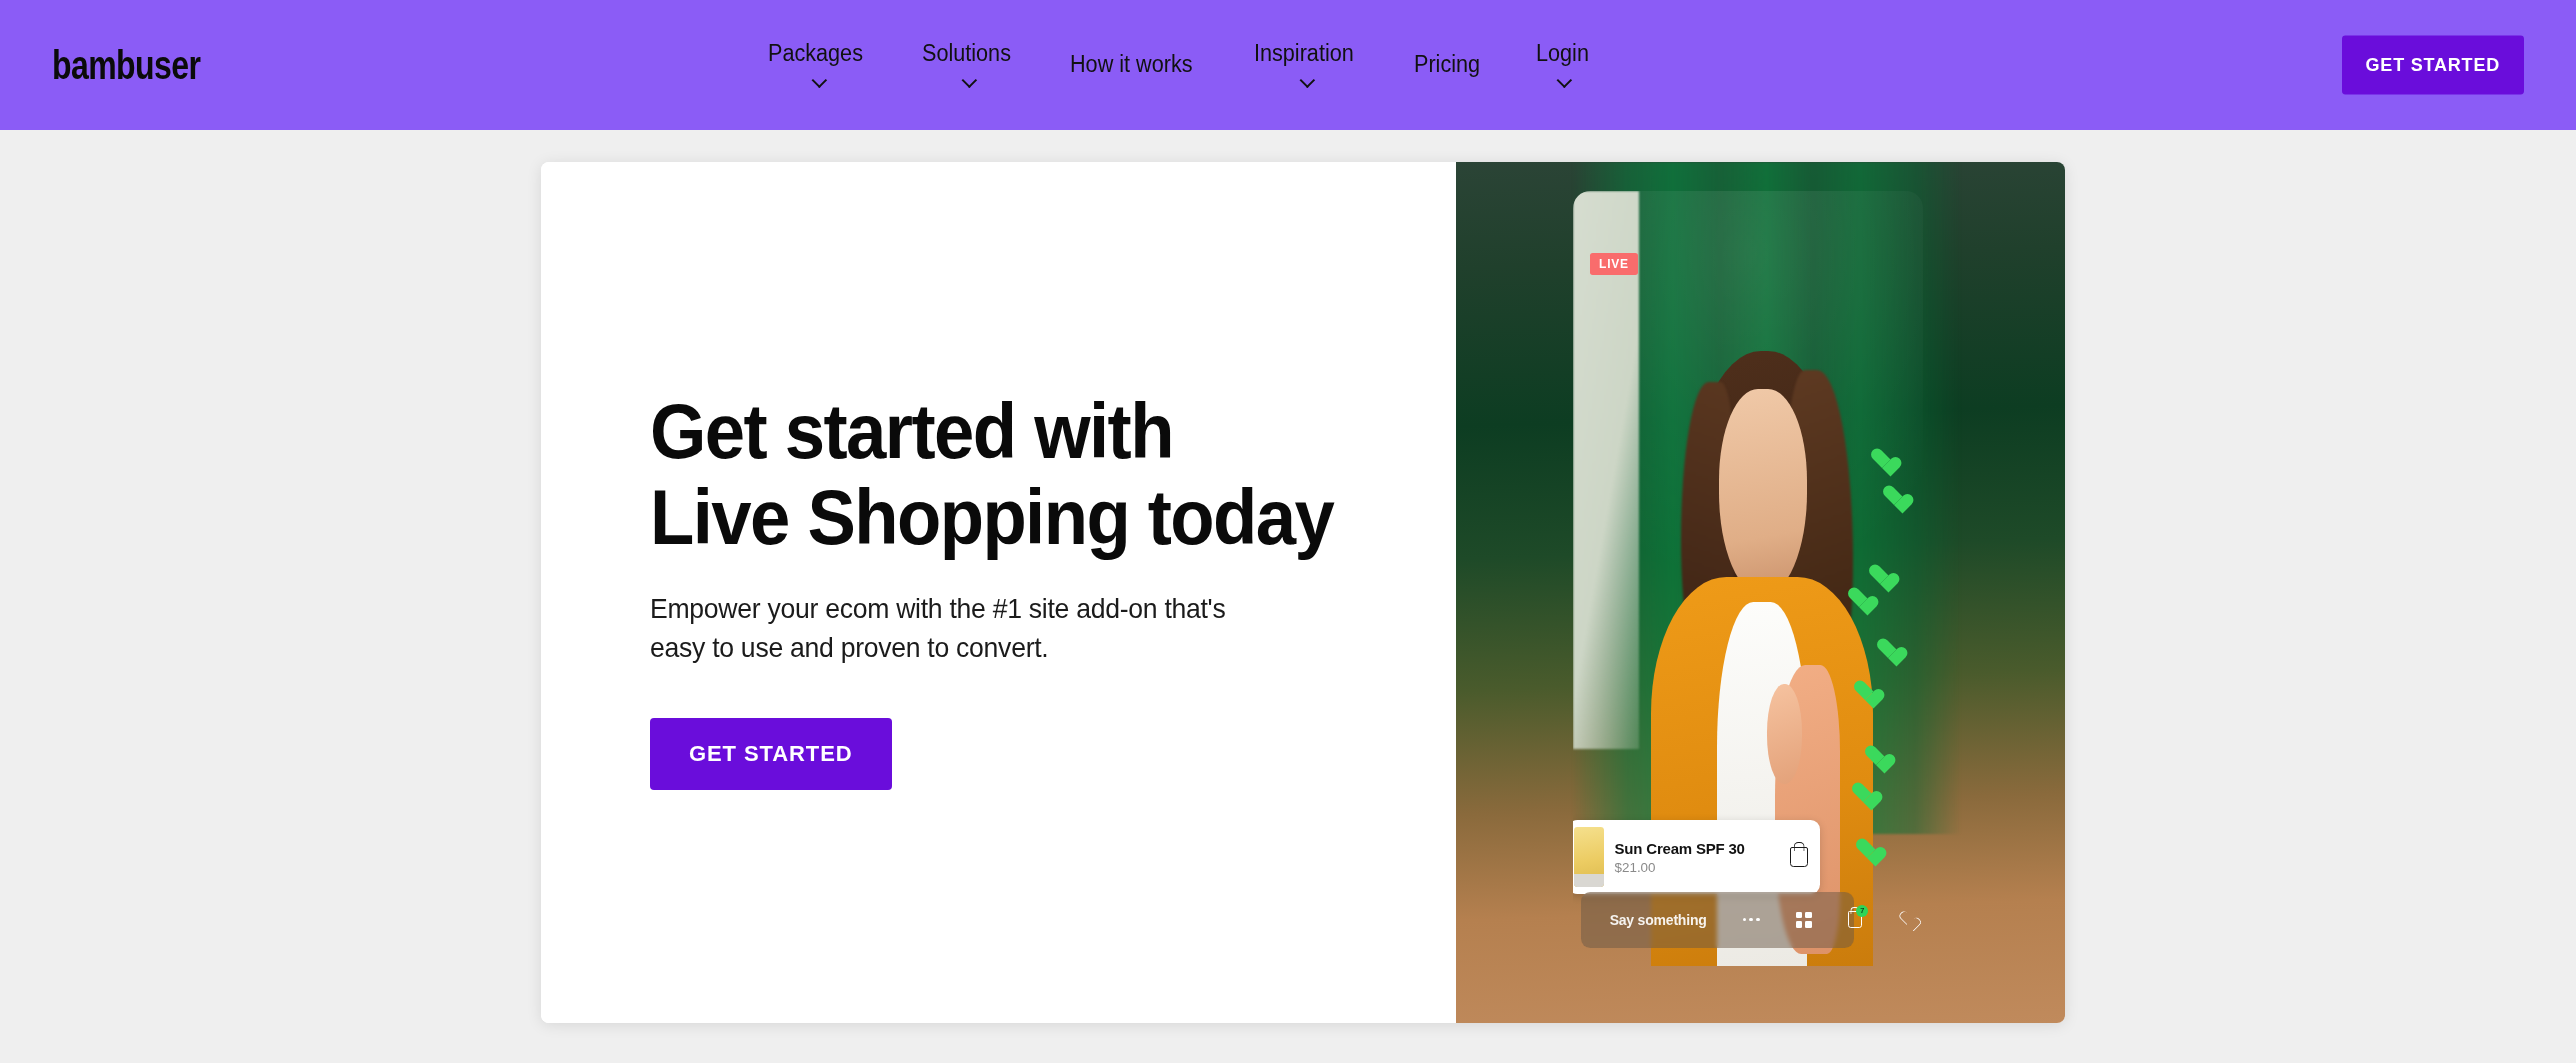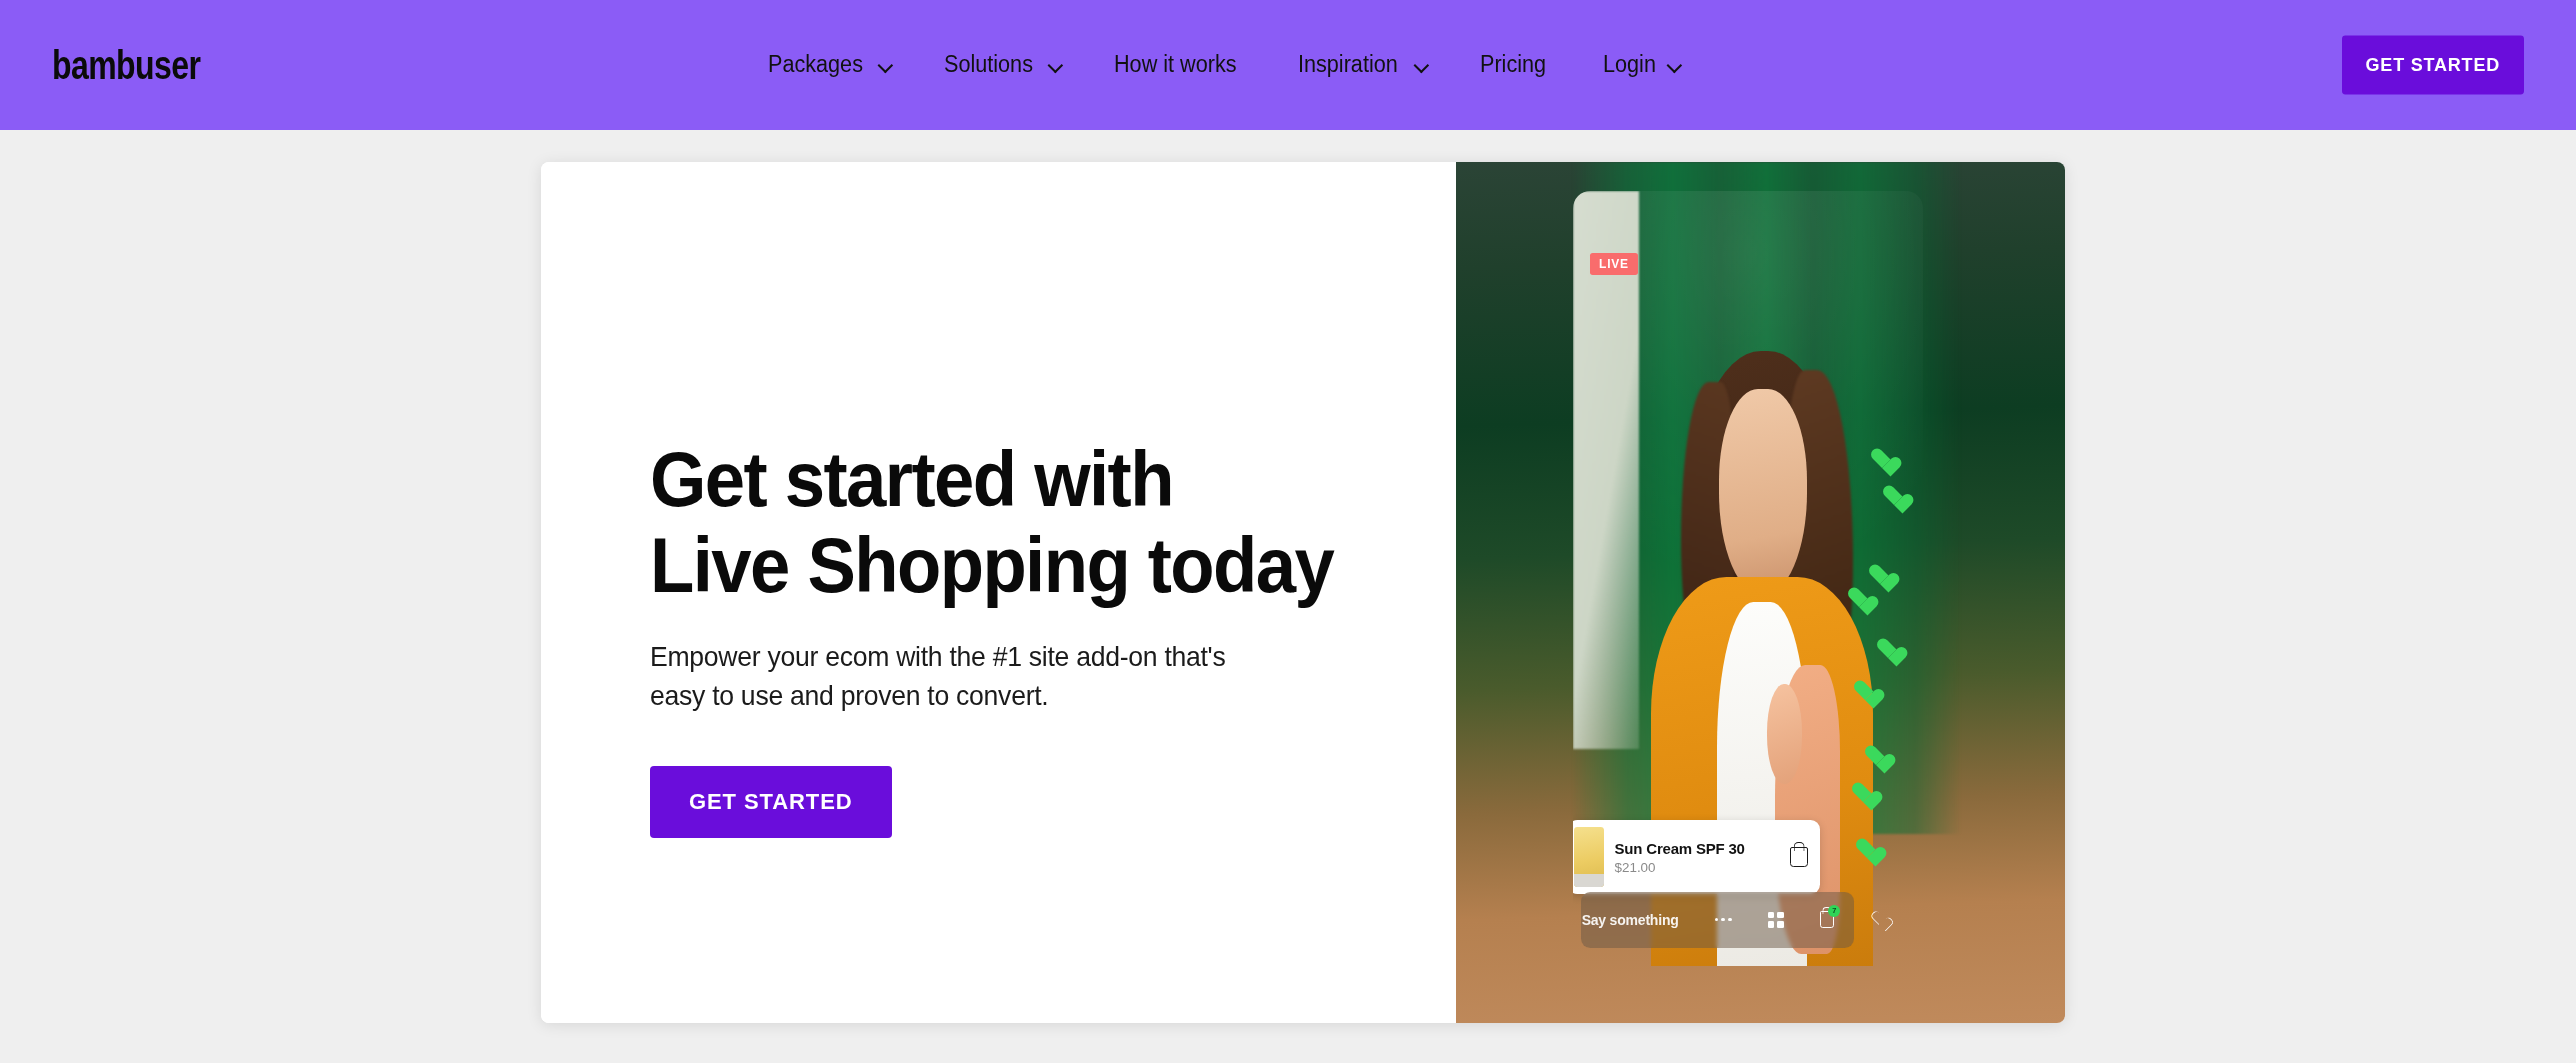--- a/index.html
+++ b/index.html
@@ -28,20 +28,21 @@
     position:absolute; left:768px; top:50%;
     transform:translateY(-50%);
     display:flex; align-items:center; gap:0;
     white-space:nowrap;
   }
   .nav-item{
     display:flex; align-items:center; gap:7.4px;
     font-size:23.5px; color:#111; line-height:1;
     padding:9.4px 0; margin-right:51px;
     cursor:pointer;
+    flex-direction:column;
   }
   .nav-item:last-child{ margin-right:0; }
   .nav-item .lbl{ transform:scaleX(0.92); transform-origin:left center; display:inline-block; }
   .chev{ display:inline-block; width:14.8px; height:14.8px; position:relative; flex:0 0 auto; }
   .chev::before{
     content:""; position:absolute; left:1.3px; top:2px;
     width:8.7px; height:8.7px;
     border-right:2px solid #111; border-bottom:2px solid #111;
     transform:rotate(45deg);
   }
@@ -70,21 +71,21 @@
     background:#fff;
   }
 
   
   .hero-copy{
     width:915px; flex:0 0 915px;
     background:#ffffff;
     position:relative;
   }
   .copy-inner{
-    position:absolute; left:109px; top:227px; width:751px;margin-top:48px;
+    position:absolute; left:109px; top:227px; width:751px;
   }
   .headline{
     font-size:78px; font-weight:700; line-height:1.10;
     letter-spacing:-1.7px; color:#0a0a0a;
     transform:scaleX(0.93); transform-origin:left top;
     white-space:pre-line;
   }
   .subhead{
     margin-top:29.5px;
     font-size:28px; line-height:1.38; color:#1b1b1b;
@@ -281,21 +282,21 @@
     border-radius:4.7px 4.7px 0 0;
   }
 
   
   .bottombar{
     position:absolute; left:2.2%; bottom:2.4%;
     width:78%; height:7.2%;
     background:rgba(105,88,70,0.50);
     border-radius:9.4px;
     display:flex; align-items:center;
-    padding:0 1px; gap:16px;
+    padding:0 29px; gap:16px;
     backdrop-filter:blur(2px);
     z-index:8;
   }
   .say{
     color:rgba(255,255,255,0.92);
     font-size:14px; font-weight:600;
     letter-spacing:-0.2px; flex:1 1 auto;
     white-space:nowrap;
   }
   .bbtn{ flex:0 0 auto; margin-left:20px; position:relative; cursor:pointer; }

